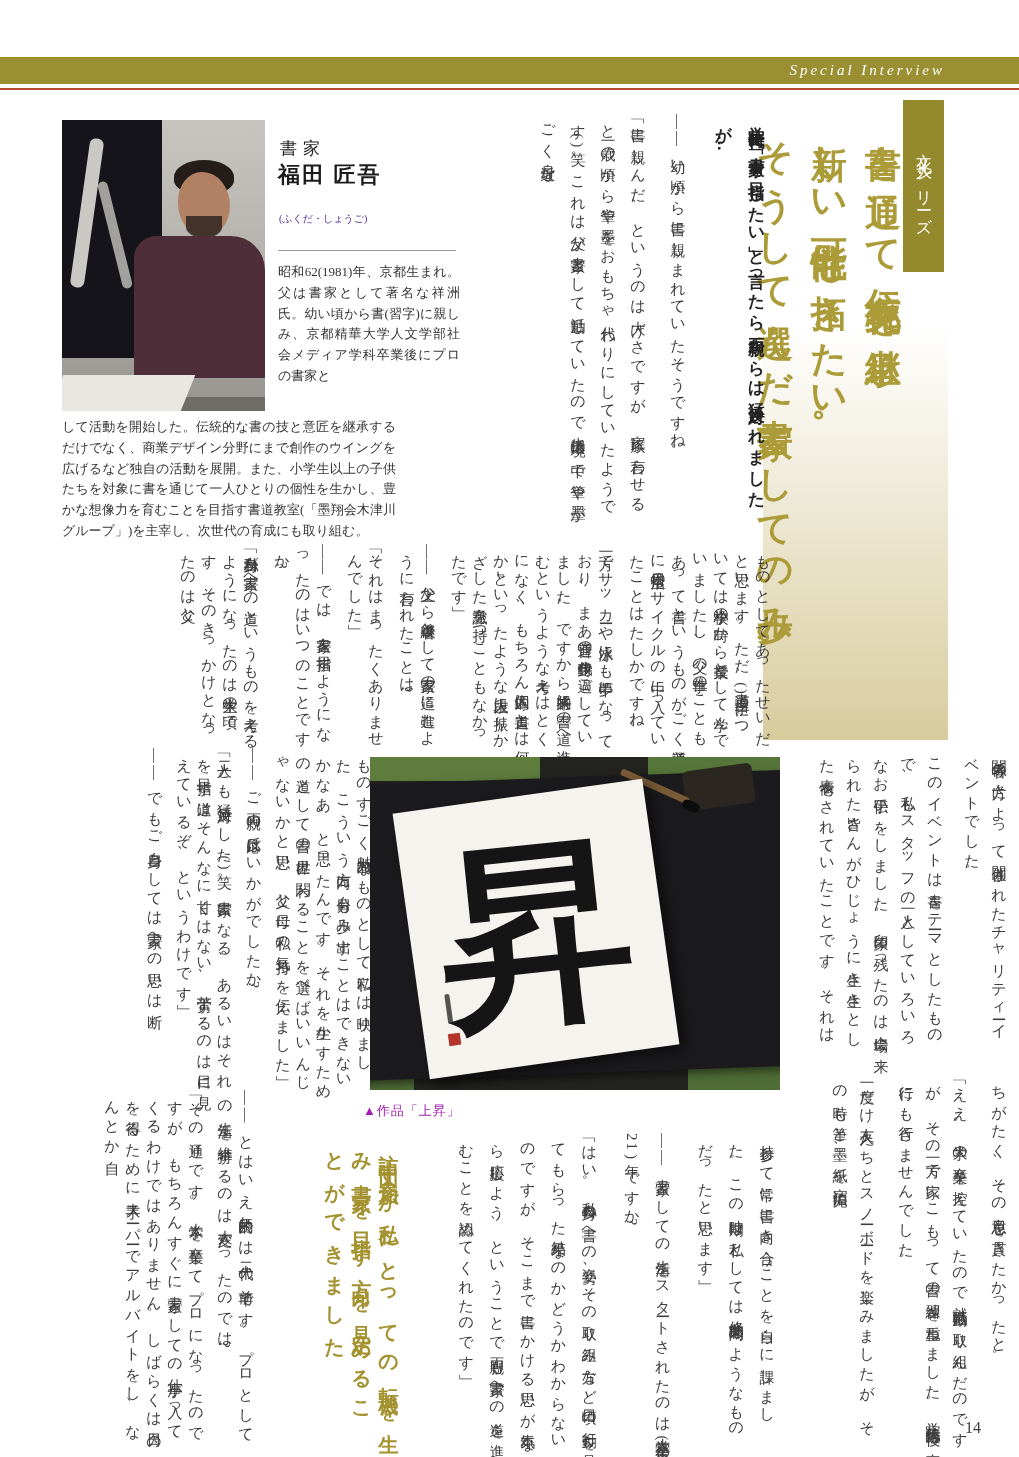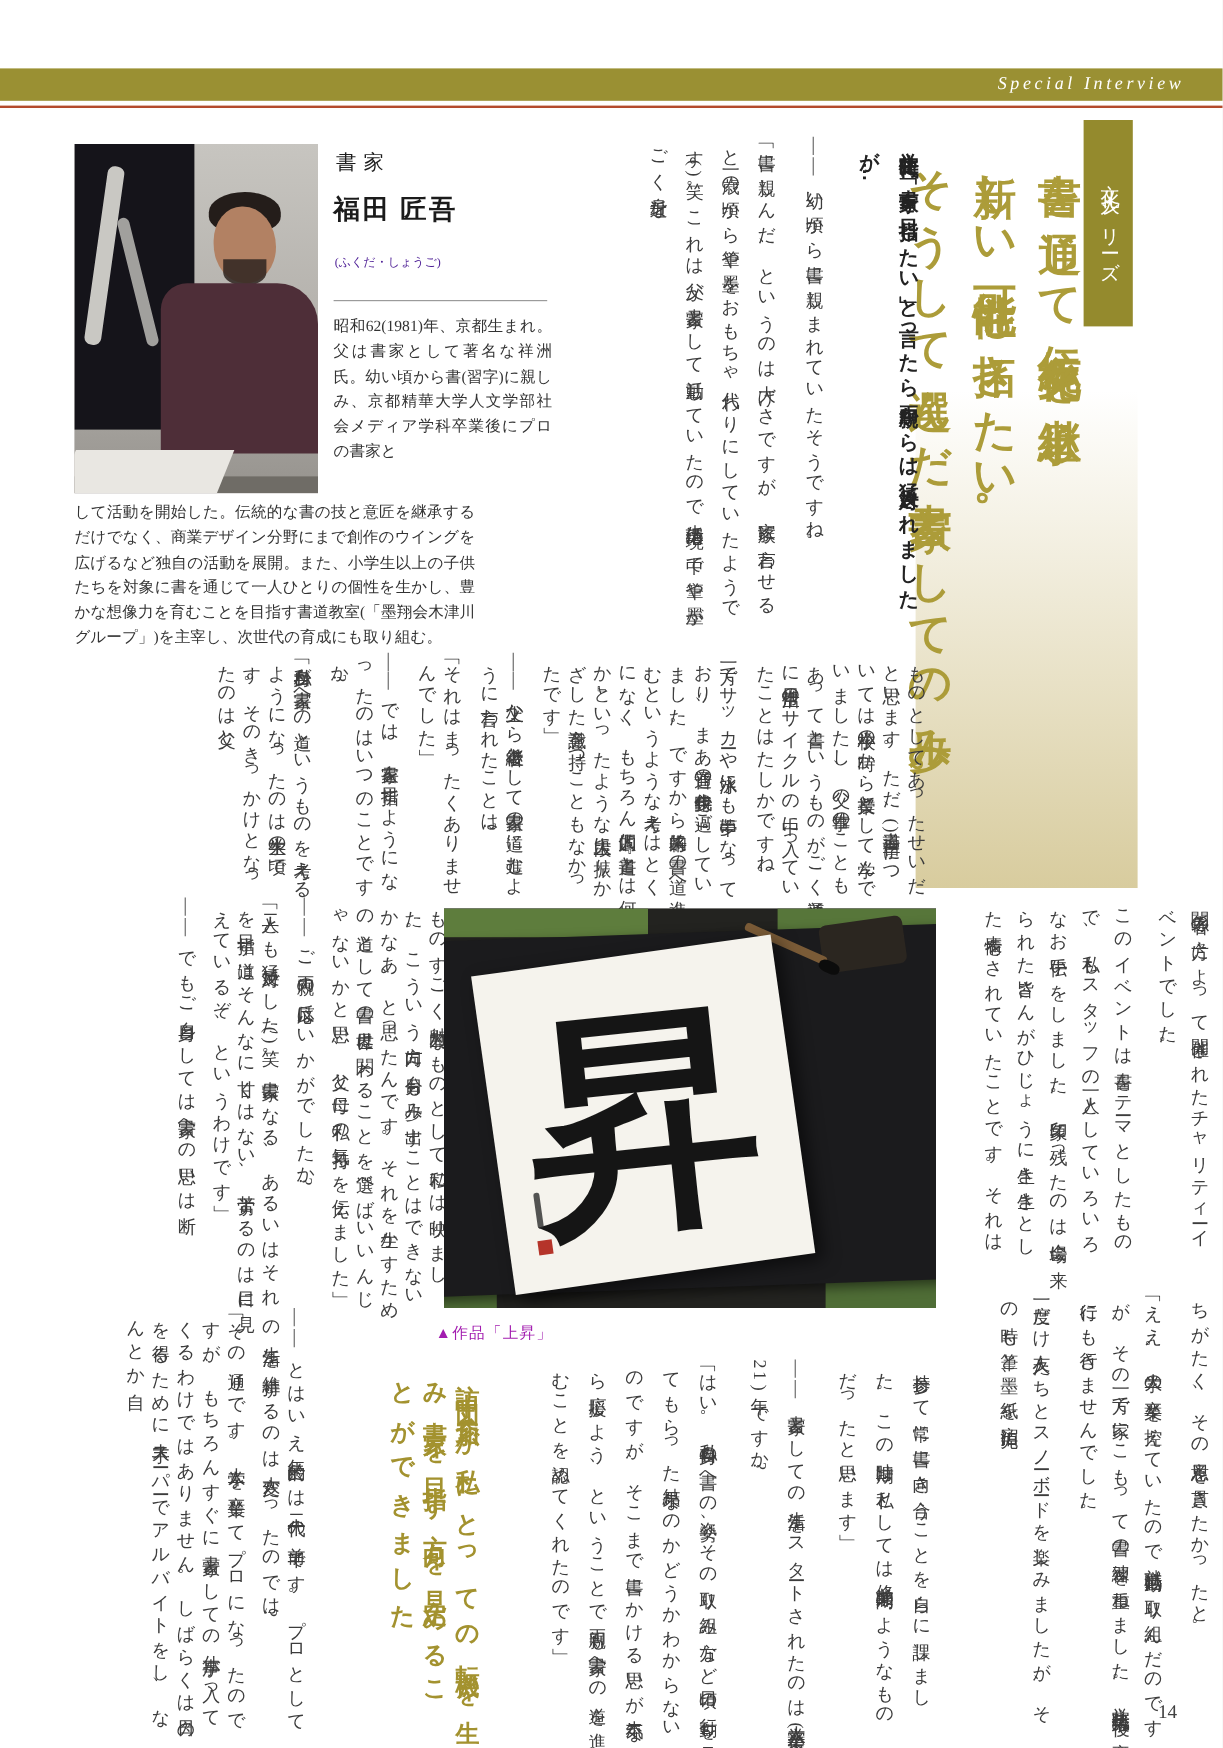--- a/index.html
+++ b/index.html
@@ -3,21 +3,21 @@
 <meta charset="utf-8">
 <style>
   html,body{margin:0;padding:0;background:#e9e9e9;}
   #page{position:relative;width:1019px;height:1457px;background:#ffffff;overflow:hidden;
         font-family:"Liberation Serif","DejaVu Serif",serif;}
   .abs{position:absolute;}
 
   
   .topbar{left:0;top:57px;width:1019px;height:27px;background:#9a9033;
           color:#fff;font-style:italic;font-size:15px;letter-spacing:3px;
-          line-height:27px;text-align:right;padding-right:32px;box-sizing:border-box;
+          line-height:27px;text-align:right;padding-right:74px;box-sizing:border-box;
           font-family:"Liberation Serif","DejaVu Serif",serif;}
   .redline{left:0;top:88px;width:1019px;height:2px;background:#b44b2e;}
 
   
   .grad{left:763px;top:112px;width:185px;height:628px;
         background:linear-gradient(180deg,rgba(216,204,158,0) 0%,rgba(216,204,158,0) 34%,#d8cc9e 100%);}
   .series{left:903px;top:100px;width:41px;height:172px;background:#948a2d;color:#fff;
           writing-mode:vertical-rl;text-orientation:mixed;
           font-family:"Liberation Sans","DejaVu Sans",sans-serif;font-size:16px;letter-spacing:5px;
           display:flex;align-items:center;justify-content:center;}
@@ -42,21 +42,21 @@
           border-radius:50% 50% 40% 40%;}
   .p-beard{position:absolute;left:124px;top:96px;width:36px;height:22px;background:#2e2420;
            border-radius:0 0 50% 50%;opacity:.85;}
   .p-body{position:absolute;left:72px;top:116px;width:131px;height:142px;background:#4e2e38;
           border-radius:22px 34px 0 0;}
   .p-paper{position:absolute;left:-6px;bottom:0;width:132px;height:36px;background:#e9e7e2;
            transform:skewX(-22deg);}
   .p-desk{position:absolute;left:0;bottom:0;width:203px;height:14px;background:#6f6c66;}
 
   
-  .role{left:280px;top:124px;font-size:17px;color:#1d1d1d;letter-spacing:6px;}
+  .role{left:280px;top:137px;font-size:17px;color:#1d1d1d;letter-spacing:6px;}
   .name{left:278px;top:160px;font-size:22px;font-weight:700;color:#1b1b1b;letter-spacing:2px;}
   .kana{left:279px;top:212px;font-size:10px;color:#4c1d95;}
   .divider{left:278px;top:250px;width:178px;height:1px;background:#9b9b9b;}
   .bio{font-size:13px;line-height:1.6;color:#333;text-align:justify;}
   .bio1{left:278px;top:262px;width:182px;}
   .bio2{left:62px;top:417px;width:334px;}
 
   
   .flow{font-size:15px;color:#3c3c3c;}
   .row1{left:437px;top:114px;width:336px;height:410px;letter-spacing:2px;line-height:2.0;}

